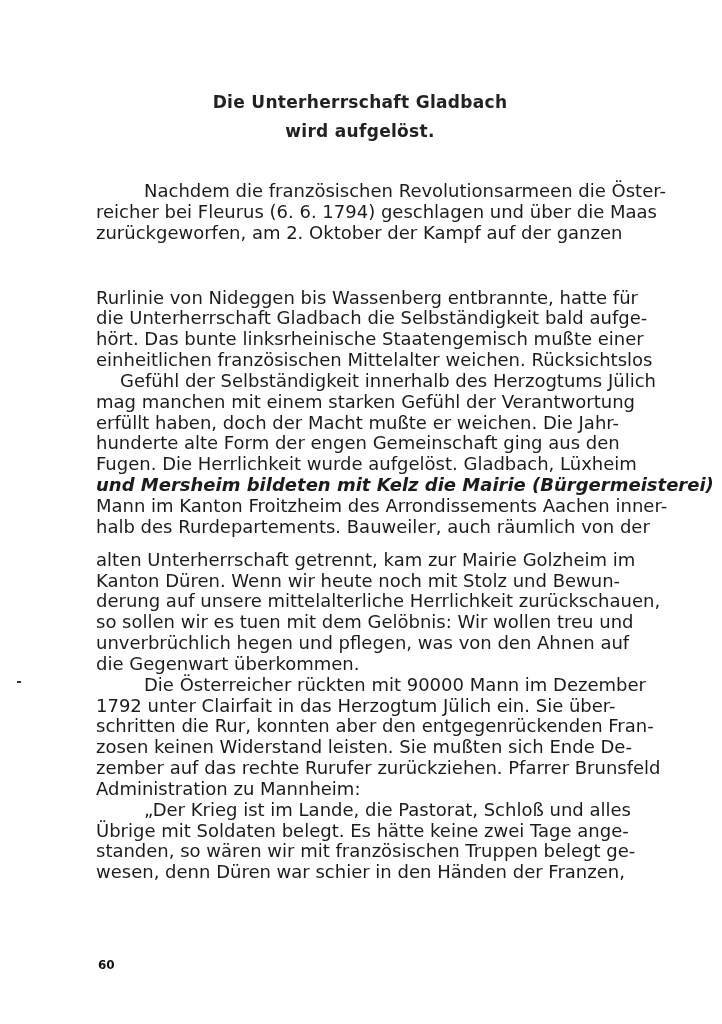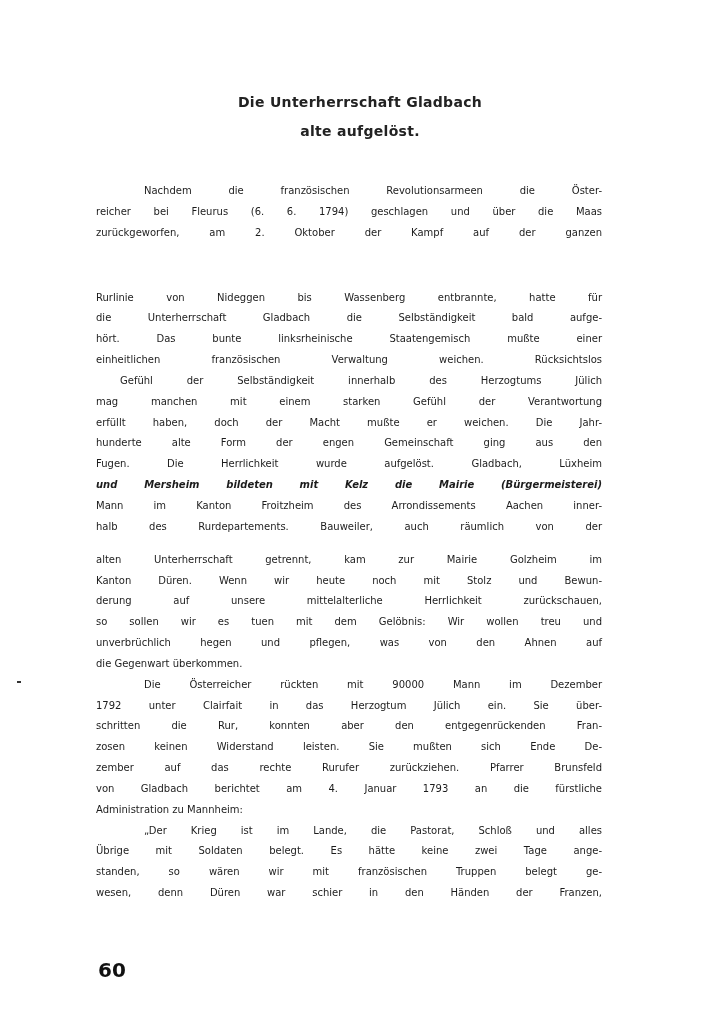--- a/index.html
+++ b/index.html
@@ -1,73 +1,72 @@
 <!DOCTYPE html>
 <html><head>
 <meta charset="utf-8">
 <style>
   html, body { margin: 0; padding: 0; background: #ffffff; }
   body { width: 722px; height: 1024px; position: relative; overflow: hidden; color: #1a1a1a; }
   .title {
     position: absolute; left: 100px; width: 520px; top: 88px;
     text-align: center; font-family: "DejaVu Sans", sans-serif; font-weight: bold;
-    font-size: 14px; line-height: 29px; color: #222; letter-spacing: 0.3px;
+    font-size: 17px; line-height: 29px; color: #222; letter-spacing: 0.3px;
   }
   .title div { display: block; }
   .body-text {
     position: absolute; left: 96px; width: 506px; top: 181px;
-    font-family: "DejaVu Sans", sans-serif; font-size: 10px; line-height: 20.85px;
+    font-family: "DejaVu Sans", sans-serif; font-size: 18px; line-height: 20.85px;
     color: #1c1c1c;
   }
   .line { display: block; white-space: nowrap; text-align: justify; text-align-last: justify; height: 20.85px; overflow: visible; }
   .line.last { text-align-last: left; }
   .line.indent { padding-left: 48px; }
   .line.italic { font-style: italic; font-weight: bold; }
   .page-number {
     position: absolute; left: 98px; top: 958px;
-    font-family: "DejaVu Sans", sans-serif; font-weight: bold; font-size: 20px; color: #111;
+    font-family: "DejaVu Sans", sans-serif; font-weight: bold; font-size: 12px; color: #111;
   }
   .speck { position: absolute; left: 17px; top: 681px; width: 4px; height: 2px; background: #333; }
 </style>
 </head>
 <body>
 
 <div class="title">
   <div>Die Unterherrschaft Gladbach</div>
-  <div>alte aufgelöst.</div>
+  <div>wird aufgelöst.</div>
 </div>
 
 <div class="body-text" id="body-text">
     <span class="line indent" style="display: block;">Nachdem die französischen Revolutionsarmeen die Öster-</span>
     <span class="line" style="display: block;">reicher bei Fleurus (6. 6. 1794) geschlagen und über die Maas</span>
     <span class="line" style="display: block;">zurückgeworfen, am 2. Oktober der Kampf auf der ganzen</span>
     <span class="line" style="display: block; margin-top: 44px;">Rurlinie von Nideggen bis Wassenberg entbrannte, hatte für</span>
     <span class="line" style="display: block;">die Unterherrschaft Gladbach die Selbständigkeit bald aufge-</span>
     <span class="line" style="display: block;">hört. Das bunte linksrheinische Staatengemisch mußte einer</span>
-    <span class="line" style="display: block;">einheitlichen französischen Verwaltung weichen. Rücksichtslos</span>
+    <span class="line" style="display: block;">einheitlichen französischen Mittelalter weichen. Rücksichtslos</span>
     <span class="line" style="display: block; margin-left: 24px;">Gefühl der Selbständigkeit innerhalb des Herzogtums Jülich</span>
     <span class="line" style="display: block;">mag manchen mit einem starken Gefühl der Verantwortung</span>
     <span class="line" style="display: block;">erfüllt haben, doch der Macht mußte er weichen. Die Jahr-</span>
     <span class="line" style="display: block;">hunderte alte Form der engen Gemeinschaft ging aus den</span>
     <span class="line" style="display: block;">Fugen. Die Herrlichkeit wurde aufgelöst. Gladbach, Lüxheim</span>
     <span class="line italic" style="display: block;">und Mersheim bildeten mit Kelz die Mairie (Bürgermeisterei)</span>
     <span class="line" style="display: block;">Mann im Kanton Froitzheim des Arrondissements Aachen inner-</span>
     <span class="line" style="display: block;">halb des Rurdepartements. Bauweiler, auch räumlich von der</span>
     <span class="line" style="display: block; margin-top: 12px;">alten Unterherrschaft getrennt, kam zur Mairie Golzheim im</span>
     <span class="line" style="display: block;">Kanton Düren. Wenn wir heute noch mit Stolz und Bewun-</span>
     <span class="line" style="display: block;">derung auf unsere mittelalterliche Herrlichkeit zurückschauen,</span>
     <span class="line" style="display: block;">so sollen wir es tuen mit dem Gelöbnis: Wir wollen treu und</span>
     <span class="line" style="display: block;">unverbrüchlich hegen und pflegen, was von den Ahnen auf</span>
     <span class="line last" style="display: block;">die Gegenwart überkommen.</span>
     <span class="line indent" style="display: block;">Die Österreicher rückten mit 90000 Mann im Dezember</span>
     <span class="line" style="display: block;">1792 unter Clairfait in das Herzogtum Jülich ein. Sie über-</span>
     <span class="line" style="display: block;">schritten die Rur, konnten aber den entgegenrückenden Fran-</span>
     <span class="line" style="display: block;">zosen keinen Widerstand leisten. Sie mußten sich Ende De-</span>
     <span class="line" style="display: block;">zember auf das rechte Rurufer zurückziehen. Pfarrer Brunsfeld</span>
-    <span class="line" style="display: block;">von Gladbach berichtet am 4. Januar 1793 an die fürstliche</span>
     <span class="line last" style="display: block;">Administration zu Mannheim:</span>
     <span class="line indent" style="display: block;">„Der Krieg ist im Lande, die Pastorat, Schloß und alles</span>
     <span class="line" style="display: block;">Übrige mit Soldaten belegt. Es hätte keine zwei Tage ange-</span>
     <span class="line" style="display: block;">standen, so wären wir mit französischen Truppen belegt ge-</span>
     <span class="line" style="display: block;">wesen, denn Düren war schier in den Händen der Franzen,</span>
   </div>
 
 <div class="page-number">60</div>
 <div class="speck"></div>
 

